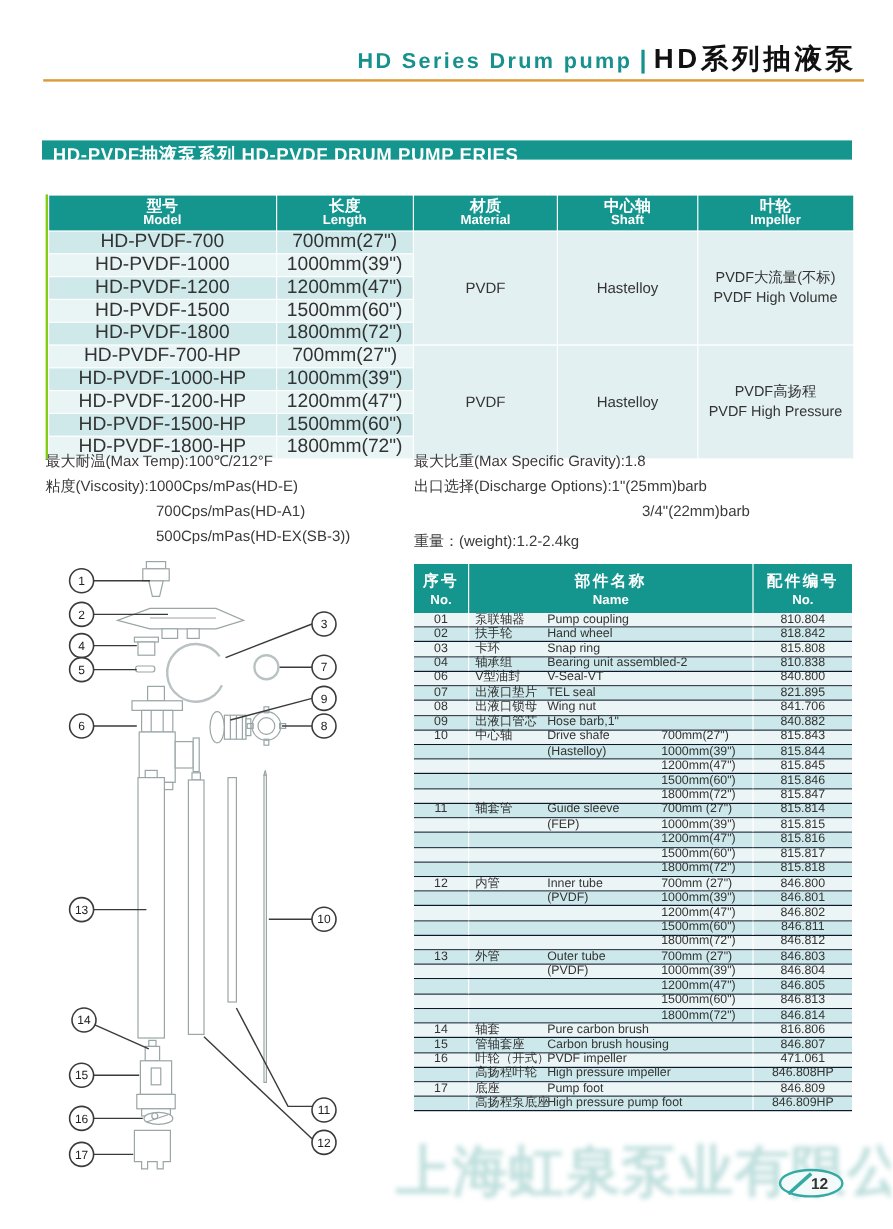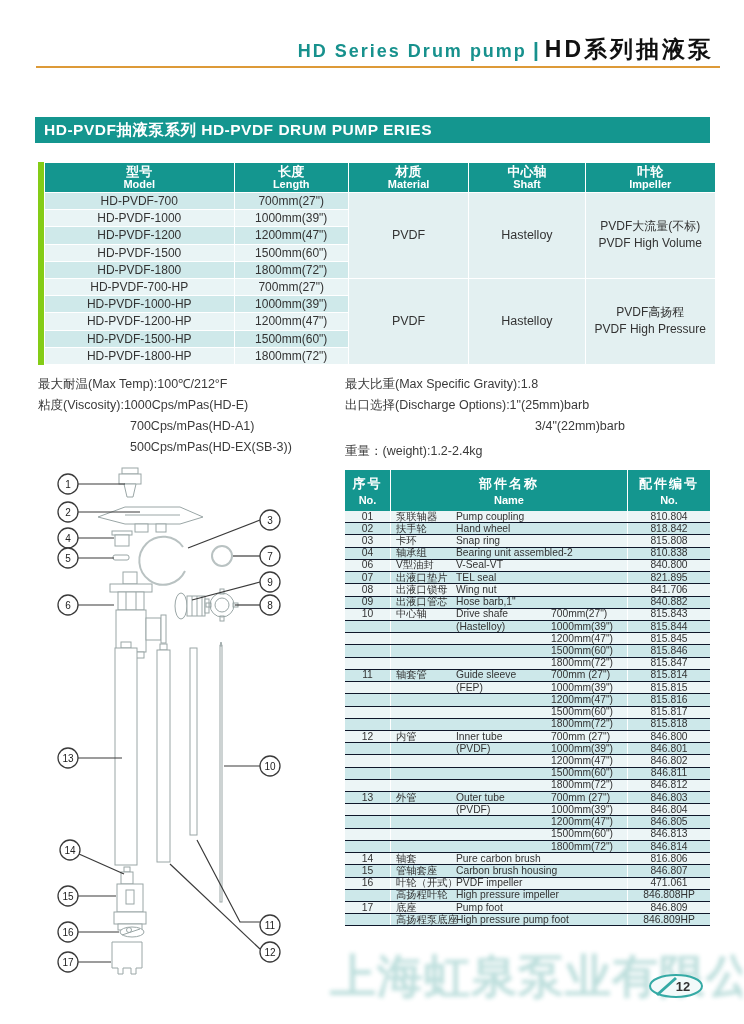--- a/index.html
+++ b/index.html
@@ -8,30 +8,30 @@
   .page { position:relative; width:744px; height:1024px; background:#fff; margin:0 auto; overflow:hidden; }
 
   
   .hdr { position:absolute; top:34px; right:30px; display:flex; align-items:baseline; gap:6px; white-space:nowrap; }
   .hdr-en { color:#17918d; font-size:18px; font-weight:bold; letter-spacing:2px; }
   .hdr-bar { color:#17918d; font-size:21px; font-weight:bold; }
   .hdr-cn { color:#111; font-size:23px; font-weight:bold; letter-spacing:3px; }
   .hdr-rule { position:absolute; top:66px; left:36px; width:684px; height:2px; background:#dd9a38; }
 
   
-  .section-bar { position:absolute; top:117px; left:35px; width:675px; height:26px; background:#14968f;
+  .section-bar { position:absolute; top:117px; left:35px; width:675px; height:16px; background:#14968f;
                  color:#fff; font-size:15.5px; font-weight:bold; line-height:26px; padding-left:9px; letter-spacing:0.5px; }
 
   
-  .model-table-wrap { position:absolute; top:162px; left:38px; width:674px; border-left:6px solid #84cc16; }
+  .model-table-wrap { position:absolute; top:162px; left:38px; width:674px; border-left:2px solid #84cc16; }
   table.model { border-collapse:separate; border-spacing:1px; width:672px; table-layout:fixed; background:#fff; }
   table.model th { background:#14968f; color:#fff; font-weight:bold; height:29px; padding:1px 0; line-height:13px; }
   table.model th .th-cn { font-size:13px; }
   table.model th .th-en { font-size:11px; font-weight:bold; }
-  table.model td { height:16.2px; font-size:12px; text-align:center; color:#333; padding:0; }
+  table.model td { height:16.2px; font-size:16px; text-align:center; color:#333; padding:0; }
   table.model tbody tr:nth-child(odd) td { background:#cfe9ea; }
   table.model tbody tr:nth-child(even) td { background:#e9f4f5; }
   table.model td.merged { background:#e3f0f1 !important; font-size:12.5px; }
   table.model td.merged .imp-line { line-height:17px; font-size:12px; }
 
   
   .specs { position:absolute; font-size:12.5px; color:#3a3a3a; }
   .specs .line { line-height:21px; white-space:nowrap; }
   .specs-left { top:374px; left:38px; width:300px; }
   .specs-left .line:nth-child(3), .specs-left .line:nth-child(4) { margin-left:92px; }

